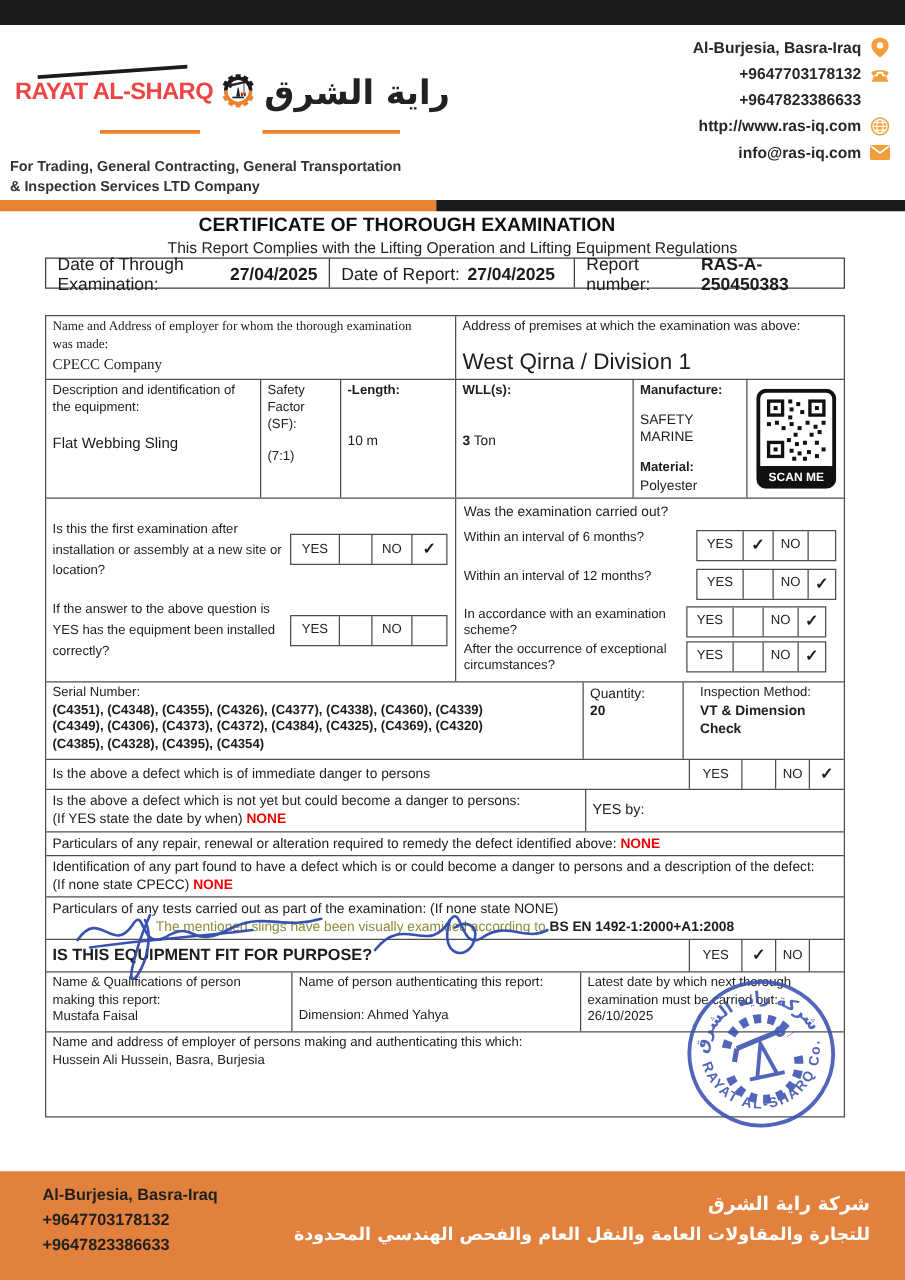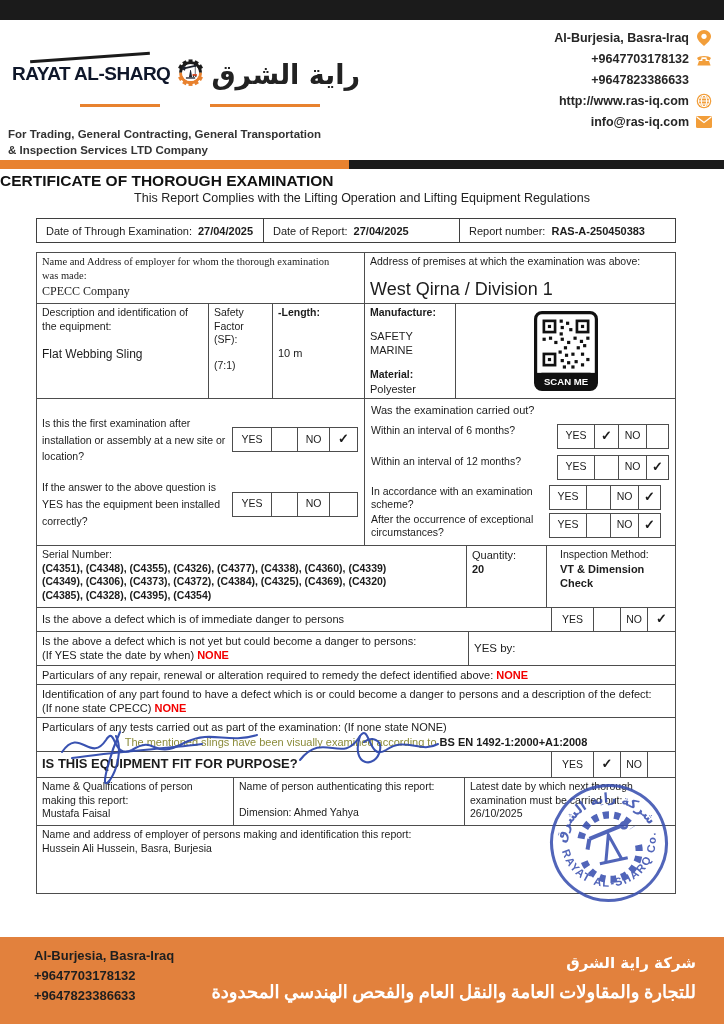--- a/index.html
+++ b/index.html
@@ -10,34 +10,34 @@
   .b{font-weight:bold;}
   .red{color:#f20000;font-weight:bold;}
   .olive{color:#8b8b3a;}
   
   .topbar{left:0;top:0;width:724px;height:20px;background:#1b1b1b;}
   .divbar{left:0;top:160px;width:724px;height:9px;display:flex;}
   .divbar .o{width:349px;background:#e8822f;}
   .divbar .k{flex:1;background:#1b1b1b;}
   
   .logo{left:12px;top:24px;width:348px;height:100px;display:flex;align-items:center;justify-content:center;gap:4px;}
-  .logo .nm{font-weight:bold;font-size:19px;letter-spacing:-0.5px;color:#0f172a;white-space:nowrap;}
+  .logo .nm{font-weight:bold;font-size:19px;letter-spacing:-0.5px;color:#ef4444;white-space:nowrap;}
   .logo .arnm{font-weight:bold;font-size:27px;color:#222;white-space:nowrap;}
   .deco{position:absolute;height:3px;}
   .tagline{left:8px;top:126px;width:352px;text-align:left;font-weight:bold;font-size:11.5px;color:#333;line-height:1.4;}
   .contacts{right:12px;top:30px;display:flex;flex-direction:column;align-items:flex-end;gap:5px;
             font-size:12.5px;font-weight:bold;color:#262626;}
   .cline{display:flex;align-items:center;gap:7px;}
   .cline .ic{width:16px;height:16px;display:flex;align-items:center;justify-content:center;}
   
-  .title{left:0;top:172px;width:651px;font-weight:bold;font-size:15.5px;color:#111;}
+  .title{left:0;top:172px;width:651px;text-align:center;font-weight:bold;font-size:15.5px;color:#111;}
   .subtitle{left:0;top:191px;width:724px;text-align:center;font-size:12.5px;color:#222;}
   
-  .meta{left:36px;top:218px;width:640px;height:25px;border:1.5px solid #3f3f3f;display:flex;
-        box-sizing:border-box;font-size:11px;align-items:stretch;}
+  .meta{left:36px;top:206px;width:640px;height:25px;border:1.5px solid #3f3f3f;display:flex;
+        box-sizing:border-box;font-size:14px;align-items:stretch;}
   .meta>div{display:flex;align-items:center;gap:6px;padding:0 9px;border-left:1px solid #3f3f3f;box-sizing:border-box;}
   .meta>div:first-child{border-left:none;}
   
   .tbl{left:36px;top:252px;width:640px;border:1px solid #4d4d4d;box-sizing:border-box;font-size:10.5px;line-height:1.3;background:#fff;}
   .row{display:flex;border-top:1px solid #4d4d4d;box-sizing:border-box;align-items:stretch;}
   .row:first-child{border-top:none;}
   .cell{padding:2px 5px;box-sizing:border-box;border-left:1px solid #4d4d4d;}
   .cell:first-child{border-left:none;}
   .ck{display:flex;align-items:center;justify-content:center;padding:0;}
   .chk{font-weight:bold;font-size:13px;}
@@ -192,20 +192,27 @@
         <div>Description and identification of the equipment:</div>
         <div style="font-size:12px;margin-top:14px;">Flat Webbing Sling</div>
       </div>
       <div class="cell" style="width:64px;">
         <div>Safety Factor (SF):</div>
         <div style="margin-top:12px;">(7:1)</div>
       </div>
       <div class="cell" style="width:92px;">
         <div class="b">-Length:</div>
         <div style="margin-top:26px;font-size:11px;">10 m</div>
+      </div>
+      <div class="cell" style="width:142px;">
+        <div class="b">WLL(s):</div>
+        <div style="margin-top:26px;font-size:11px;">
+          <span class="b">3</span>
+          <span>Ton</span>
+        </div>
       </div>
       <div class="cell" style="width:91px;">
         <div class="b">Manufacture:</div>
         <div style="margin-top:9px;font-size:11px;width:60px;">SAFETY MARINE</div>
         <div class="b" style="margin-top:11px;">Material:</div>
         <div style="font-size:11px;">Polyester</div>
       </div>
       <div class="cell ck" style="flex:1;">
         <svg width="64" height="80" viewBox="0 0 60 75">
           <rect x="1.5" y="1.5" width="57" height="72" rx="6" fill="#fff" stroke="#111" stroke-width="3"></rect>
@@ -401,21 +408,21 @@
         <div style="margin-top:12px;">Dimension: Ahmed Yahya</div>
       </div>
       <div class="cell" style="flex:1;">
         <div>Latest date by which next thorough examination must be carried out:</div>
         <div>26/10/2025</div>
       </div>
     </div>
 
     <div class="row" style="min-height:68px;">
       <div class="cell" style="flex:1;">
-        <div>Name and address of employer of persons making and identification this report:</div>
+        <div>Name and address of employer of persons making and authenticating this which:</div>
         <div>Hussein Ali Hussein, Basra, Burjesia</div>
       </div>
     </div>
   </div>
 
   <svg class="sig" style="left:52px;top:718px;" width="215" height="66" viewBox="0 0 215 66">
     <g stroke="#2f49ad" stroke-width="2.1" fill="none" stroke-linecap="round" opacity="0.95">
       <path d="M10,34 C28,8 38,46 54,22 C64,6 60,42 80,32 C106,16 98,44 134,24 C160,12 175,26 205,17"></path>
       <path d="M68,14 C58,36 46,78 58,62 C66,50 70,30 64,18"></path>
       <path d="M20,40 C60,34 120,30 150,26"></path>
@@ -454,17 +461,17 @@
   </svg>
 
   <div class="abs footer">
     <div class="left">
       <div>Al-Burjesia, Basra-Iraq</div>
       <div>+9647703178132</div>
       <div>+9647823386633</div>
     </div>
     <div class="right ar">
       <div style="font-size:15px;">شركة راية الشرق</div>
-      <div style="font-size:18px;font-family:Liberation Serif, serif;">للتجارة والمقاولات العامة والنقل العام والفحص الهندسي المحدودة</div>
+      <div style="font-size:14px;">للتجارة والمقاولات العامة والنقل العام والفحص الهندسي المحدودة</div>
     </div>
   </div>
 
 </div>
 
 </body></html>

